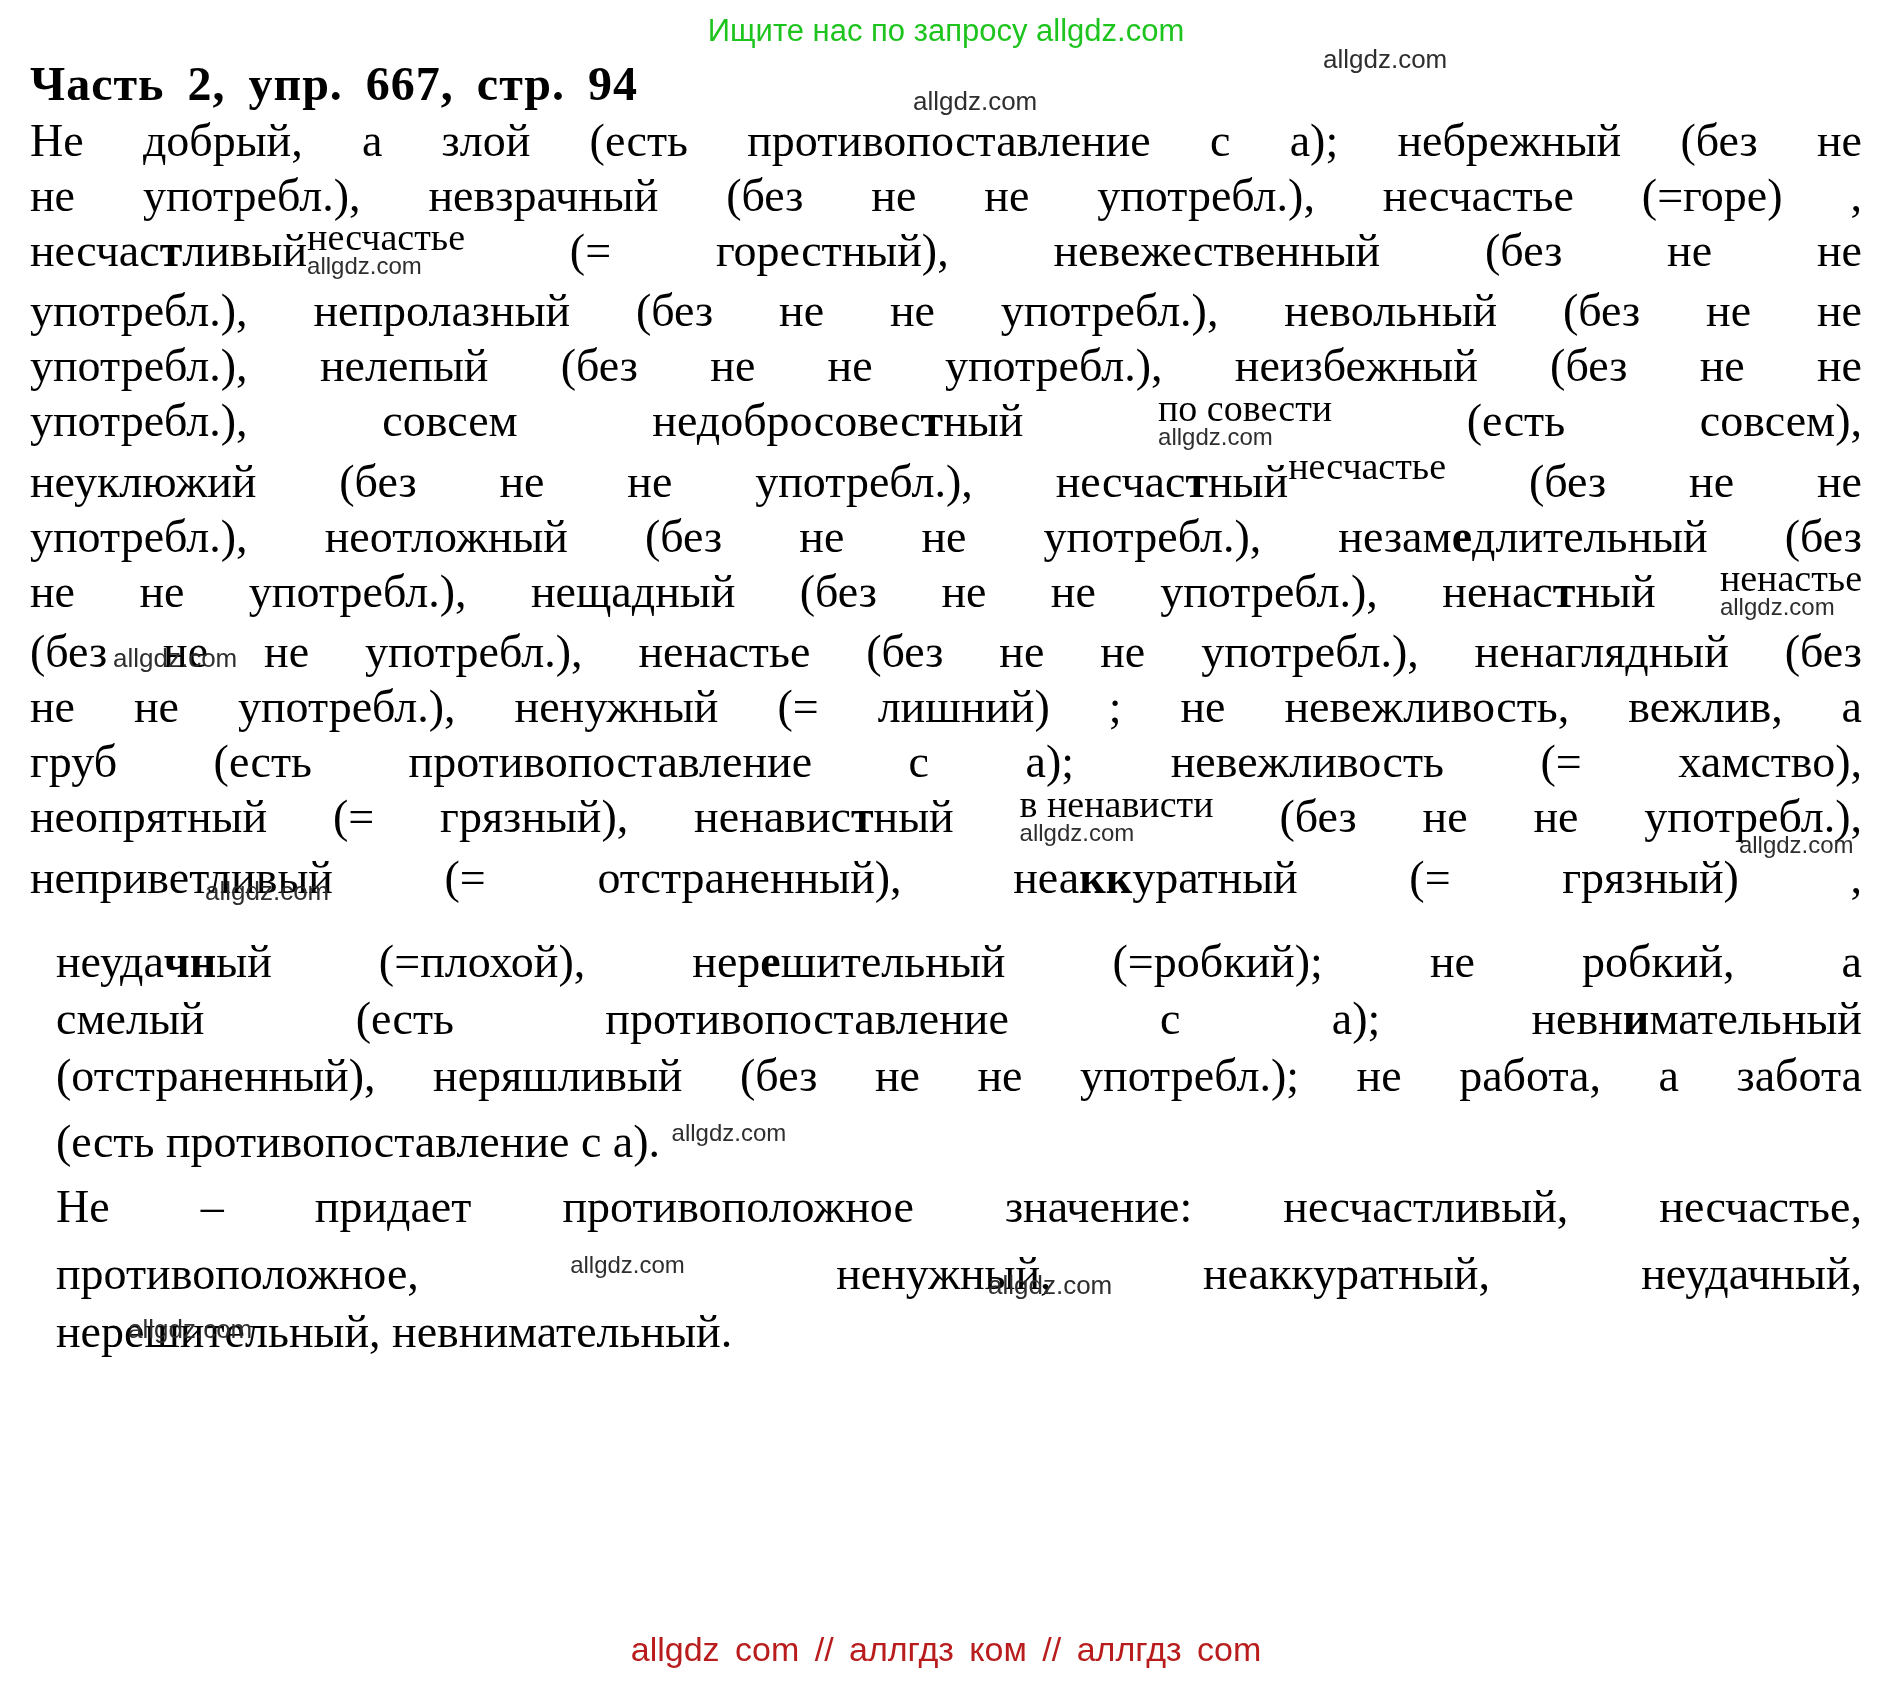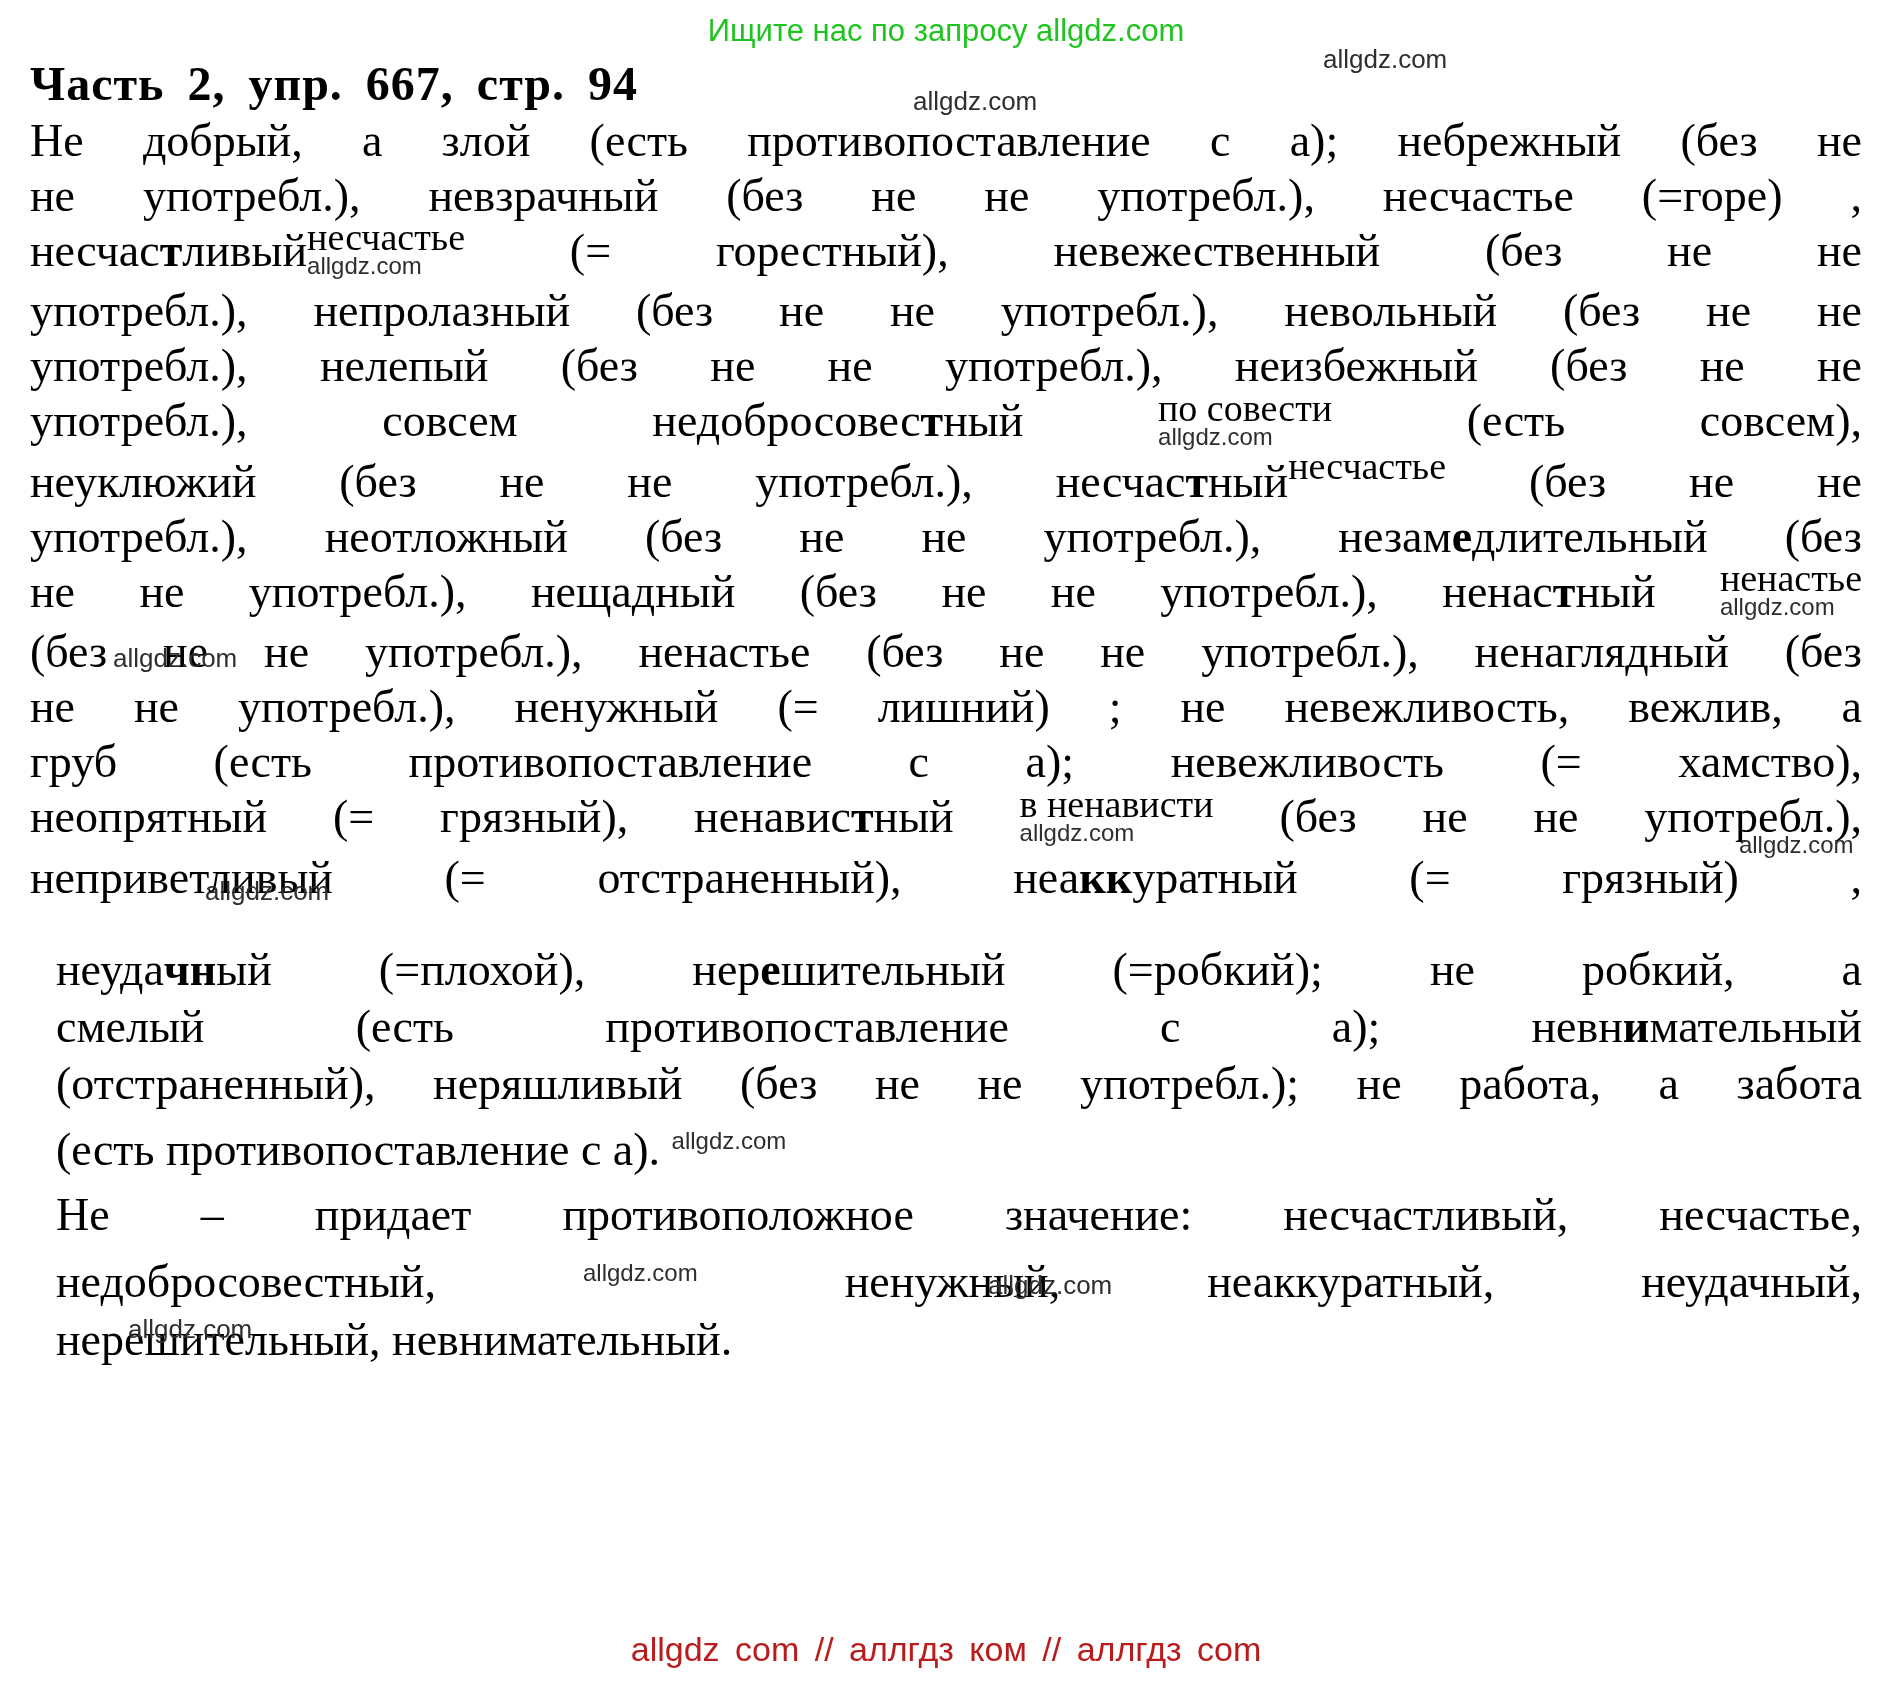--- a/index.html
+++ b/index.html
@@ -13,21 +13,21 @@
   }
   .page-title{
     position:absolute;left:30px;top:56px;font-size:48px;font-weight:bold;
     word-spacing:10px;letter-spacing:1px;
   }
   .body-text{
     position:absolute;left:30px;top:113px;width:1832px;
     font-size:46px;line-height:55px;
   }
   .para{margin:0;}
-  .para.p2{margin-top:36px;padding-left:26px;line-height:57px;}
+  .para.p2{margin-top:28px;padding-left:26px;line-height:57px;}
   .para.p3{margin-top:8px;padding-left:26px;line-height:58px;}
   .tline{text-align:justify;text-align-last:justify;}
   .tline.nojust{text-align:right;text-align-last:left;}
   .bld{font-weight:bold;}
   .supstack{
     display:inline-block;vertical-align:middle;transform:translateY(-4px);
     line-height:1;text-align:left;
   }
   .supstack.single{transform:translateY(-20px);}
   .suptop{display:block;font-size:38px;line-height:29px;}
@@ -79,21 +79,21 @@
         </span><span> ,</span></div>
     </div>
     <div class="para p2">
       <div class="tline"><span>неуда</span><span class="bld">чн</span><span>ый (=плохой), нер</span><span class="bld">е</span><span>шительный (=робкий); не робкий, а</span></div>
       <div class="tline"><span>смелый (есть противопоставление с а); невн</span><span class="bld">и</span><span>мательный</span></div>
       <div class="tline"><span>(отстраненный), неряшливый (без не не употребл.); не работа, а забота</span></div>
       <div class="tline nojust"><span>(есть противопоставление с а). </span><span class="inline-wm">allgdz.com</span></div>
     </div>
     <div class="para p3">
       <div class="tline"><span>Не – придает противоположное значение: несчастливый, несчастье,</span></div>
-      <div class="tline"><span>недобросовестный, </span><span class="inline-wm">allgdz.com</span><span> ненужный, неаккуратный, неудачный,</span></div>
+      <div class="tline"><span>противоположное, </span><span class="inline-wm">allgdz.com</span><span> ненужный, неаккуратный, неудачный,</span></div>
       <div class="tline nojust"><span>нерешительный, невнимательный.</span></div>
     </div>
   </div>
 
 <div>
     <span class="wm" style="left: 1323px; top: 44px;">allgdz.com</span>
     <span class="wm" style="left: 913px; top: 86px;">allgdz.com</span>
     <span class="wm" style="left: 113px; top: 643px;">allgdz.com</span>
     <span class="wm" style="left: 205px; top: 876px;">allgdz.com</span>
     <span class="wm" style="left: 988px; top: 1270px;">allgdz.com</span>

